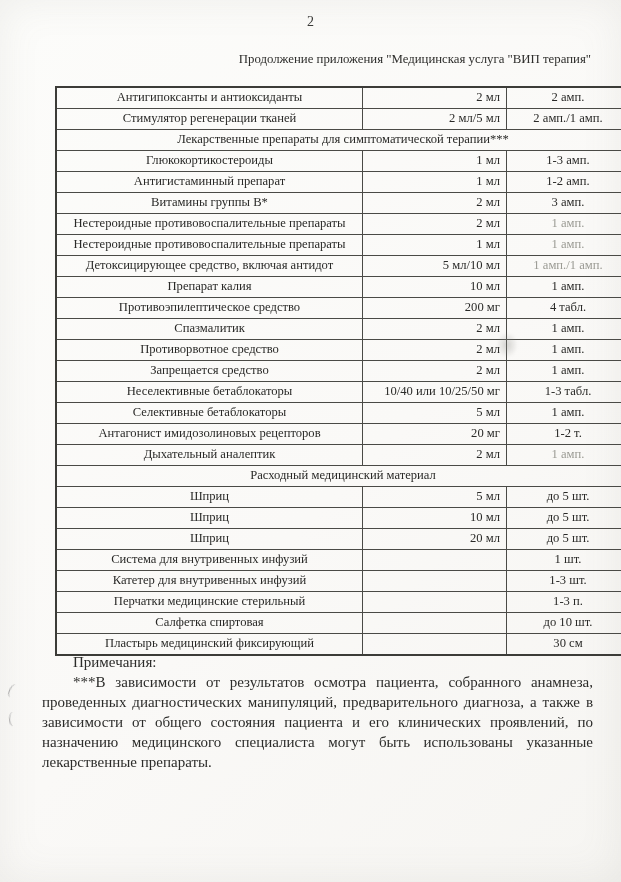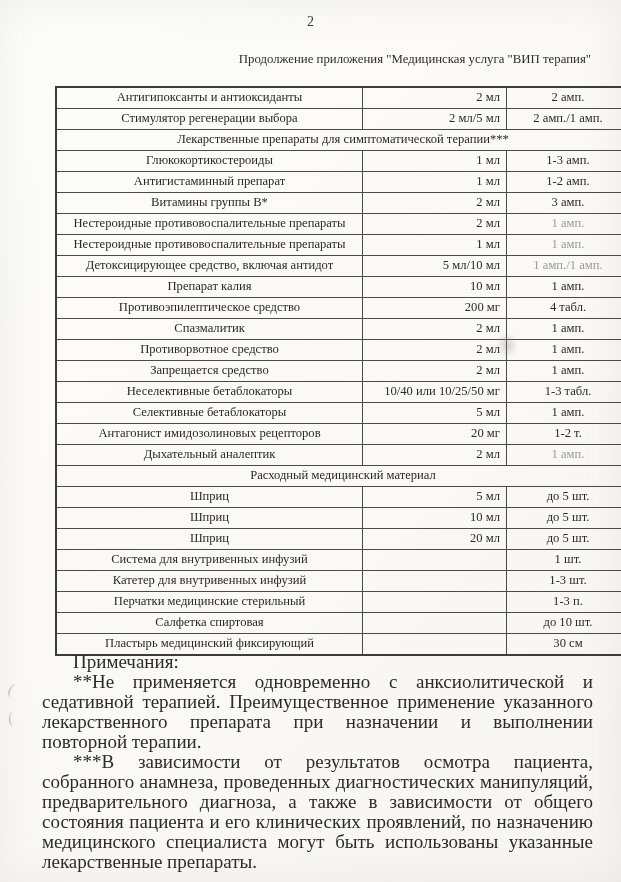--- a/index.html
+++ b/index.html
@@ -39,21 +39,21 @@
     overflow:hidden;white-space:nowrap;
   }
   .doc-table{border:2px solid #3c3c38;}
   .doc-table .c1{width:293px;text-align:center;}
   .doc-table .c2{width:131px;text-align:right;}
   .doc-table .c3{width:110px;text-align:center;}
   .doc-table .sec{text-align:center;}
   .doc-table .faded{color:#9b9b94;}
   .notes{
     position:absolute;top:652px;left:42px;width:551px;
-    font-size:19px;line-height:20px;color:#2c2c2a;
+    font-size:15px;line-height:20px;color:#2c2c2a;
   }
   .notes .heading{text-indent:31px;}
   .notes p{
     margin:0;text-indent:31px;
     text-align:justify;
   }
   
   .artifact{position:absolute;pointer-events:none;}
   .smudge1{
     top:332px;left:496px;width:22px;height:26px;
@@ -80,21 +80,21 @@
   <div class="caption">Продолжение приложения "Медицинская услуга "ВИП терапия"</div>
 
   <table class="doc-table">
     <tbody>
         <tr>
           <td class="c1">Антигипоксанты и антиоксиданты</td>
           <td class="c2">2 мл</td>
           <td class="c3">2 амп.</td>
         </tr>
         <tr>
-          <td class="c1">Стимулятор регенерации выбора</td>
+          <td class="c1">Стимулятор регенерации тканей</td>
           <td class="c2">2 мл/5 мл</td>
           <td class="c3">2 амп./1 амп.</td>
         </tr>
         <tr>
           <td colspan="3" class="sec">Лекарственные препараты для симптоматической терапии***</td>
         </tr>
         <tr>
           <td class="c1">Глюкокортикостероиды</td>
           <td class="c2">1 мл</td>
           <td class="c3">1-3 амп.</td>
@@ -210,21 +210,20 @@
         <tr>
           <td class="c1">Пластырь медицинский фиксирующий</td>
           <td class="c2"></td>
           <td class="c3">30 см</td>
         </tr>
       </tbody>
   </table>
 
   <div class="notes">
     <div class="heading">Примечания:</div>
-      <p>**Не применяется одновременно с анксиолитической и седативной терапией. Преимущественное применение указанного лекарственного препарата при назначении и выполнении повторной терапии.</p>
       <p>***В зависимости от результатов осмотра пациента, собранного анамнеза, проведенных диагностических манипуляций, предварительного диагноза, а также в зависимости от общего состояния пациента и его клинических проявлений, по назначению медицинского специалиста могут быть использованы указанные лекарственные препараты.</p>
     </div>
 
   <div class="artifact smudge1"></div>
   <div class="artifact pen-mark1"></div>
   <div class="artifact pen-mark2"></div>
 
 </div>
 
 </body></html>

